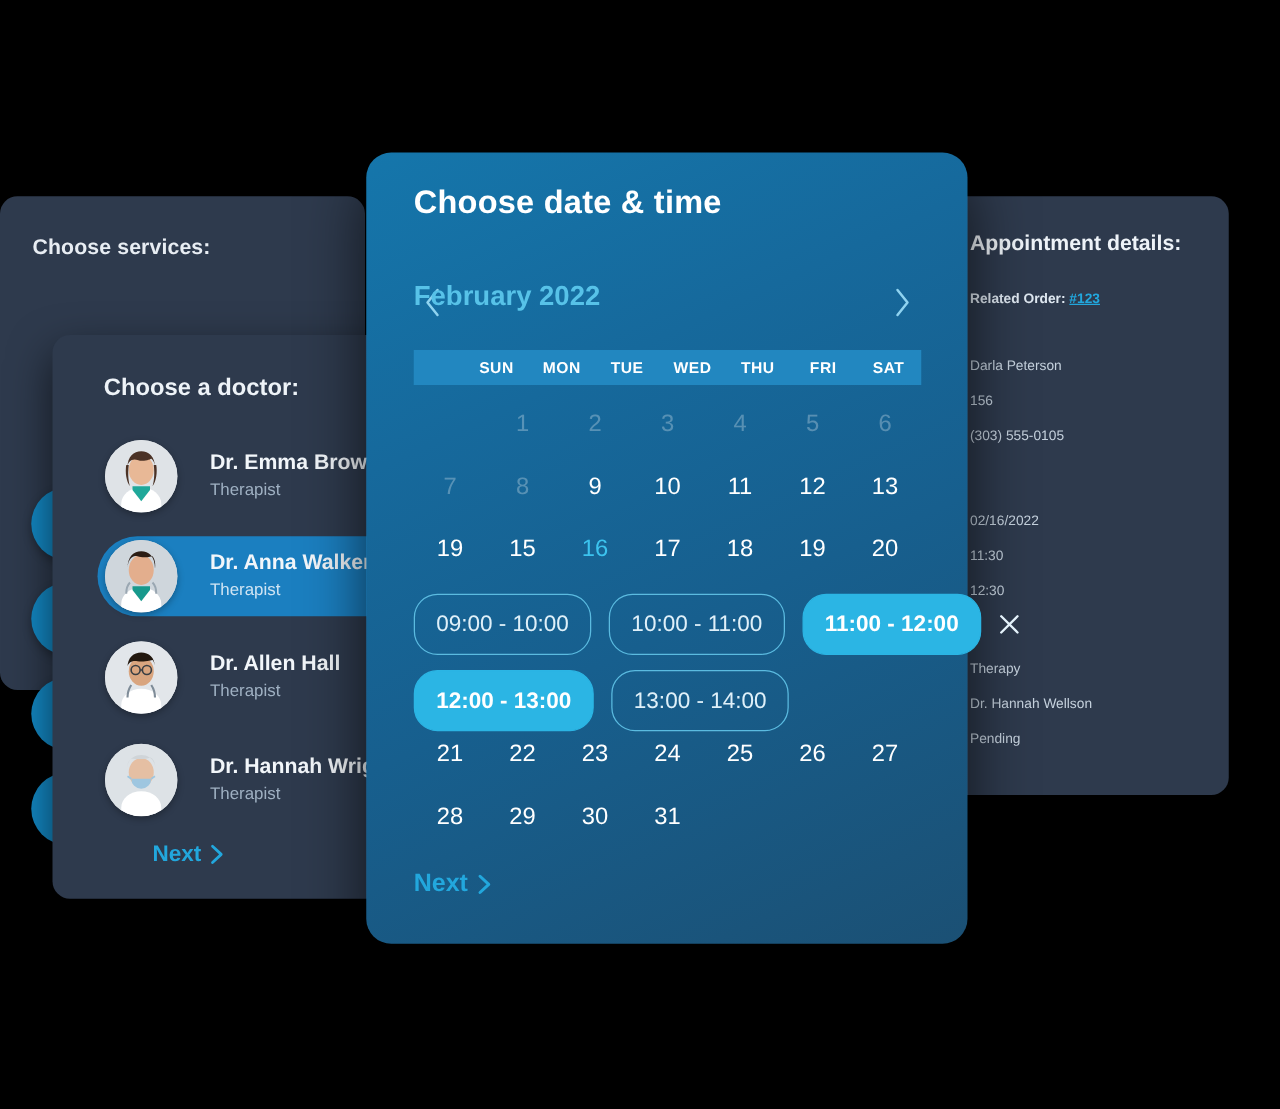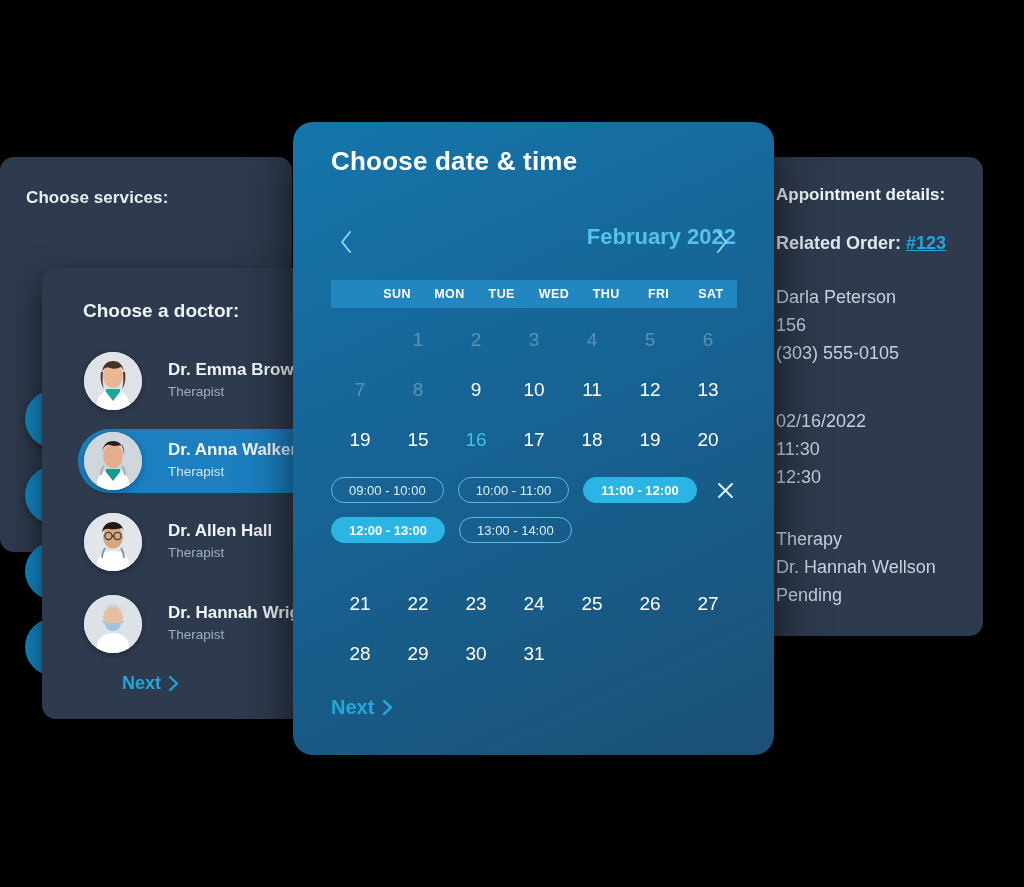--- a/index.html
+++ b/index.html
@@ -82,21 +82,21 @@
     background: #2e3a4d; border-radius: 14px;
     box-shadow: 0 14px 34px rgba(0,0,0,.6);
     overflow: hidden;
   }
   #details-panel .panel-title {
     position: absolute; left: 100px; top: 28px;
     font-size: 17px; font-weight: 700; color: #eef3f8; white-space: nowrap;
   }
   .dt-line {
     position: absolute; left: 100px;
-    font-size: 18px; color: #c6d2de; white-space: nowrap;
+    font-size: 11px; color: #c6d2de; white-space: nowrap;
   }
   .dt-line.bold { font-weight: 700; color: #dfe8f1; }
   #related-order-link {
     color: #22a7dd; text-decoration: underline; font-weight: 700; cursor: pointer;
   }
   #edit-button {
     position: absolute; left: 82px; top: 502px;
     height: 34px; padding: 0 18px; border-radius: 17px;
     background: #1aa0d8; color: #ffffff; font-size: 14.5px; font-weight: 700;
     display: flex; align-items: center; cursor: pointer; border: none;
@@ -127,21 +127,21 @@
   }
   .month-arrow {
     position: absolute; top: 0; width: 30px; height: 40px;
     display: flex; align-items: center; justify-content: center;
     color: #8fd3f0; cursor: pointer;
   }
   #prev-month { left: 0; }
   #next-month { right: 0; }
   .month-arrow svg { width: 15px; height: 24px; }
   #month-label {
-    position: absolute; left: 0; right: 0; top: 2px; text-align: right;
+    position: absolute; left: 0; right: 0; top: 2px; text-align: left;
     font-size: 22px; font-weight: 700; color: #57c2e8;
   }
   #weekday-header {
     position: absolute; left: 331px; top: 280px; width: 406px; height: 28px;
     background: #2287c0;
     display: grid; grid-template-columns: repeat(7, 1fr);
     align-items: center;
     padding-left: 40px;
   }
   #weekday-header div {
@@ -155,23 +155,23 @@
     height: 50px; display: flex; align-items: center; justify-content: center;
     font-size: 19px; color: #ffffff; cursor: pointer;
   }
   .cal-cell.muted { color: #ffffff; opacity: .28; }
   .cal-cell.selected { color: #3cc3ee; font-weight: 400; }
   .cal-cell.empty { cursor: default; }
 
   #slots-area { position: absolute; left: 331px; top: 475px; width: 410px; }
   .slot-row { display: flex; align-items: center; gap: 14px; margin-bottom: 12px; }
   .slot {
-    height: 26px; padding: 0 17px; border-radius: 19px;
+    height: 49px; padding: 0 17px; border-radius: 19px;
     display: flex; align-items: center; justify-content: center;
-    font-size: 13px; white-space: nowrap; cursor: pointer;
+    font-size: 18px; white-space: nowrap; cursor: pointer;
     border: 1.5px solid #5bbbe0; background: transparent; color: #dff0f9;
   }
   .slot.selected {
     background: #2bb5e4; border-color: #2bb5e4; color: #ffffff; font-weight: 700;
   }
   #slots-close {
     width: 30px; height: 30px; display: flex; align-items: center; justify-content: center;
     cursor: pointer; color: #e4f2fa;
   }
   #slots-close svg { width: 17px; height: 17px; }

